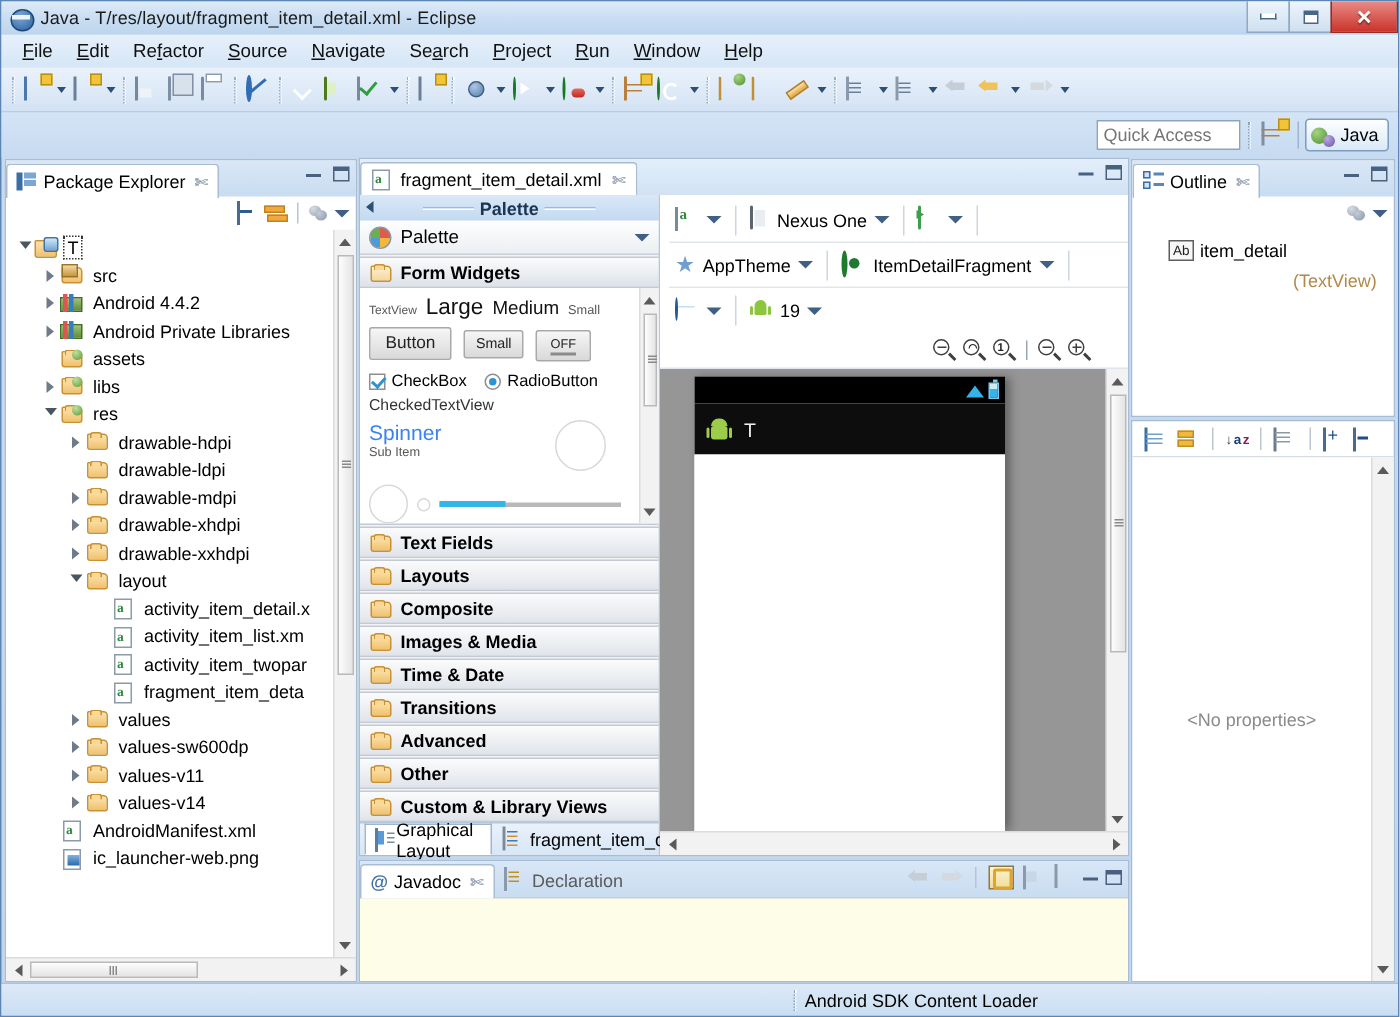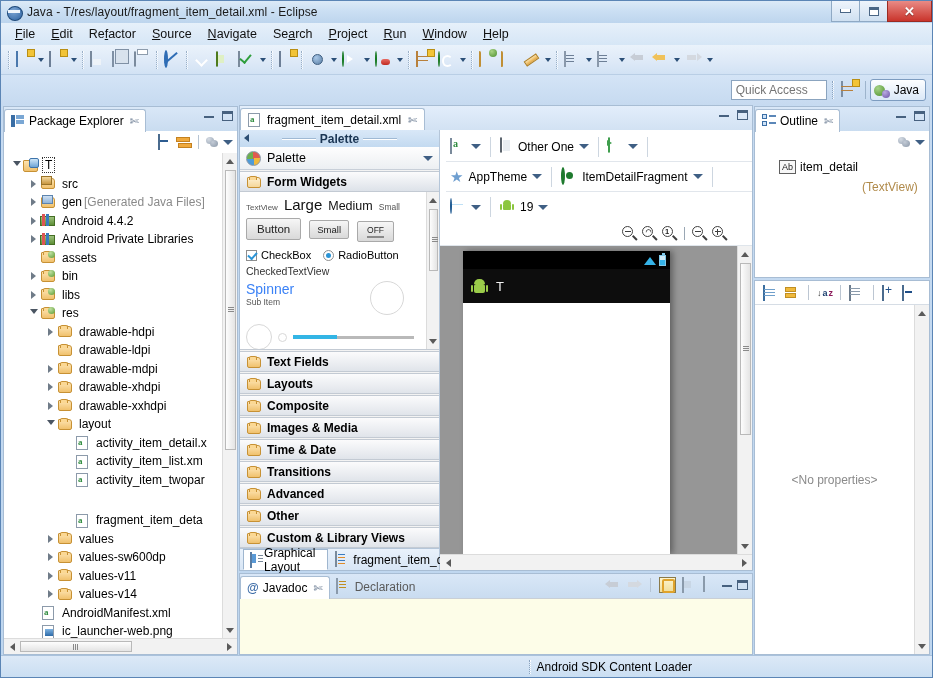--- a/index.html
+++ b/index.html
@@ -645,64 +645,45 @@
                 <span class="tic">
                   <span class="f-src"></span>
                 </span>
                 <span class="tlabel">src</span>
               </div>
               <div class="trow" style="padding-left: 23px;">
                 <span class="twist">
                   <i></i>
                 </span>
                 <span class="tic">
-                  <span class="f-gen"></span>
-                </span>
-                <span class="tlabel">gen</span>
-                <span class="tdim"> [Generated Java Files]</span>
+                  <span class="f-lib"></span>
+                </span>
+                <span class="tlabel">Android 4.4.2</span>
               </div>
               <div class="trow" style="padding-left: 23px;">
                 <span class="twist">
                   <i></i>
                 </span>
                 <span class="tic">
                   <span class="f-lib"></span>
                 </span>
-                <span class="tlabel">Android 4.4.2</span>
+                <span class="tlabel">Android Private Libraries</span>
+              </div>
+              <div class="trow" style="padding-left: 23px;">
+                <span class="twist"></span>
+                <span class="tic">
+                  <span class="f-plain f-pkg"></span>
+                </span>
+                <span class="tlabel">assets</span>
               </div>
               <div class="trow" style="padding-left: 23px;">
                 <span class="twist">
                   <i></i>
                 </span>
                 <span class="tic">
-                  <span class="f-lib"></span>
-                </span>
-                <span class="tlabel">Android Private Libraries</span>
-              </div>
-              <div class="trow" style="padding-left: 23px;">
-                <span class="twist"></span>
-                <span class="tic">
-                  <span class="f-plain f-pkg"></span>
-                </span>
-                <span class="tlabel">assets</span>
-              </div>
-              <div class="trow" style="padding-left: 23px;">
-                <span class="twist">
-                  <i></i>
-                </span>
-                <span class="tic">
-                  <span class="f-plain f-pkg"></span>
-                </span>
-                <span class="tlabel">bin</span>
-              </div>
-              <div class="trow" style="padding-left: 23px;">
-                <span class="twist">
-                  <i></i>
-                </span>
-                <span class="tic">
                   <span class="f-plain f-pkg"></span>
                 </span>
                 <span class="tlabel">libs</span>
               </div>
               <div class="trow" style="padding-left: 23px;">
                 <span class="twist open">
                   <i></i>
                 </span>
                 <span class="tic">
                   <span class="f-plain f-pkg"></span>
@@ -775,21 +756,21 @@
                 </span>
                 <span class="tlabel">activity_item_list.xm</span>
               </div>
               <div class="trow" style="padding-left: 57px;">
                 <span class="twist"></span>
                 <span class="tic">
                   <span class="f-xml"></span>
                 </span>
                 <span class="tlabel">activity_item_twopar</span>
               </div>
-              <div class="trow" style="padding-left: 57px; margin-top: 22px;">
+              <div class="trow" style="padding-left: 57px;">
                 <span class="twist"></span>
                 <span class="tic">
                   <span class="f-xml"></span>
                 </span>
                 <span class="tlabel">fragment_item_deta</span>
               </div>
               <div class="trow" style="padding-left: 40px;">
                 <span class="twist">
                   <i></i>
                 </span>
@@ -1028,21 +1009,21 @@
           <div class="canvaspane">
             <div class="cfgbar">
               <div class="cfgrow">
                 <div class="cfgitem">
                   <span class="ic" style="width:16px;height:16px"><span class="ic-cfgdoc"></span></span>
                   <span class="tri-down"></span>
                 </div>
                 <span class="cfg-sep"></span>
                 <div class="cfgitem">
                   <span class="ic" style="width:13px;height:17px"><span class="ic-phone"></span></span>
-                  <span class="cfg-label">Other One</span>
+                  <span class="cfg-label">Nexus One</span>
                   <span class="tri-down"></span>
                 </div>
                 <span class="cfg-sep"></span>
                 <div class="cfgitem">
                   <span class="ic" style="width:15px;height:17px"><span class="ic-rotate"></span></span>
                   <span class="tri-down"></span>
                 </div>
                 <span class="cfg-sep"></span>
               </div>
               <div class="cfgrow">

